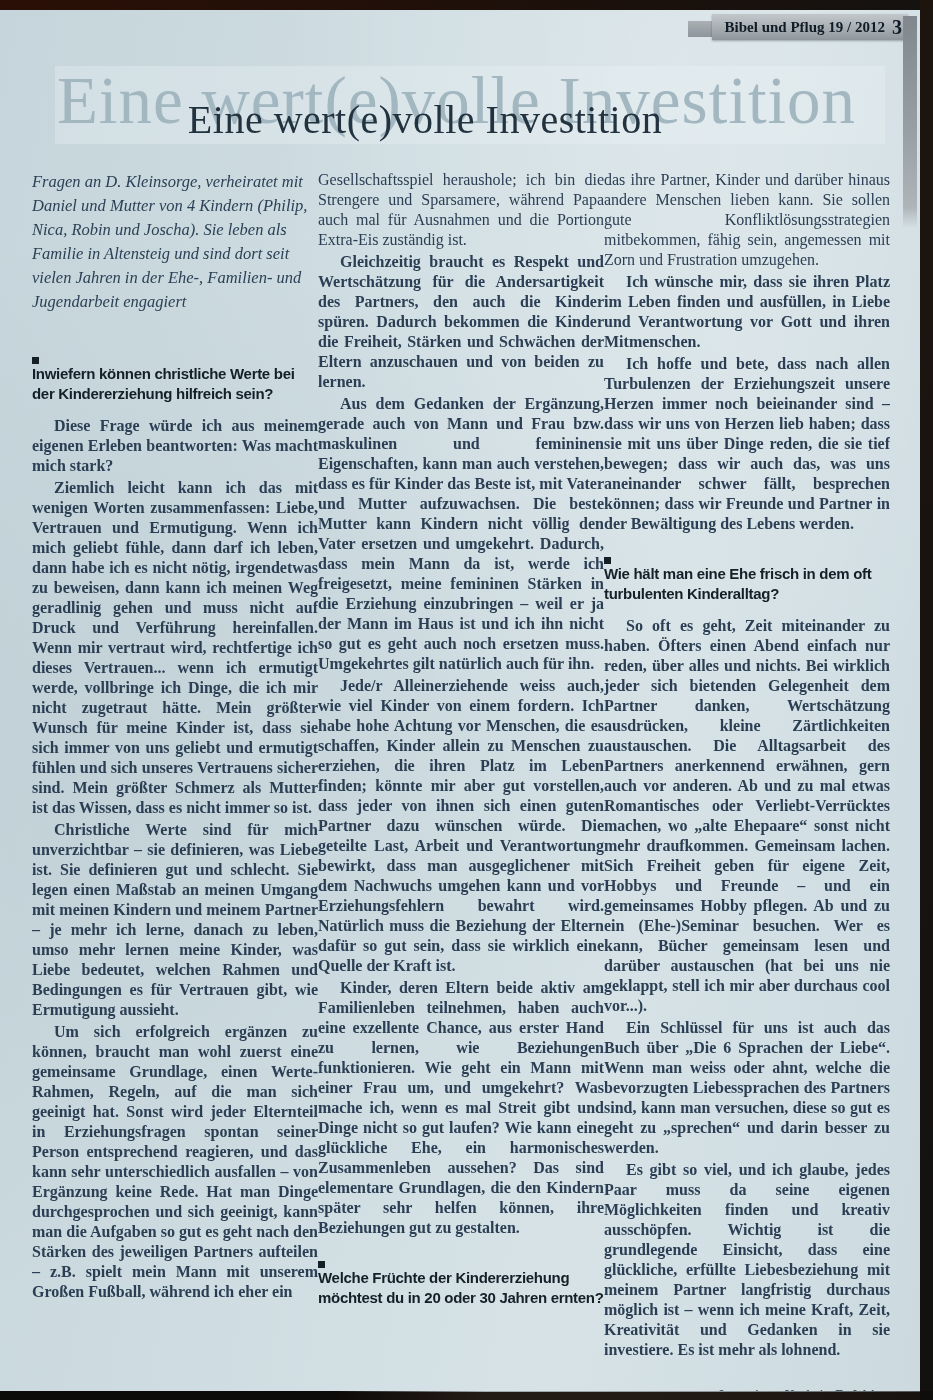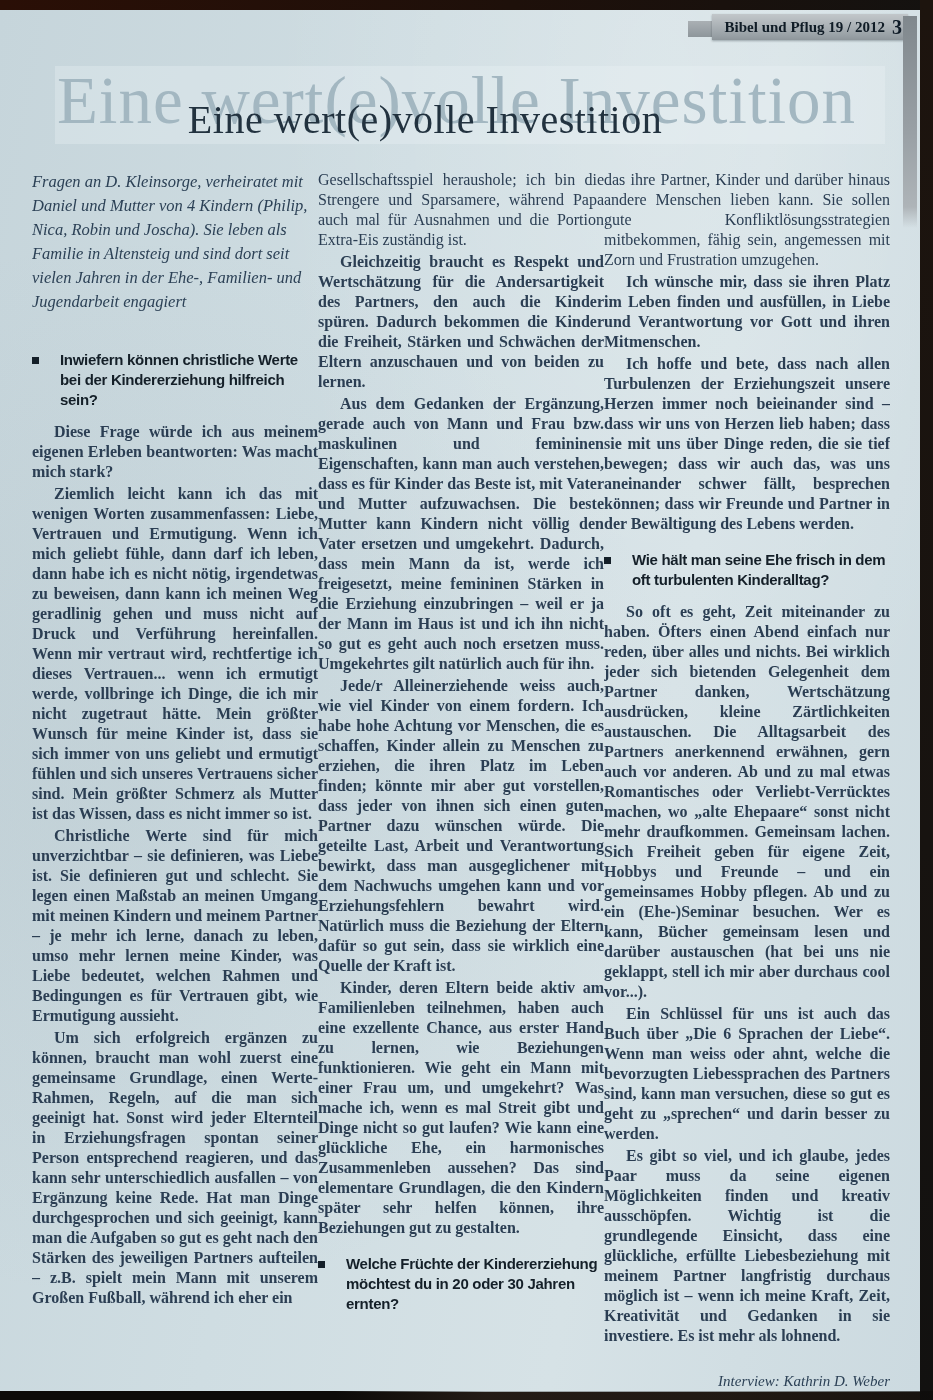--- a/index.html
+++ b/index.html
@@ -65,21 +65,21 @@
     text-align:justify; overflow:hidden; }
 
   .intro { font-style:italic; font-size:16.5px; line-height:24px; text-align:left;
     color:#2c4156; margin:0 0 36px 0; }
 
   .para { margin:0 0 2px 0; }
   .para.indent { text-indent:22px;font-weight:bold; }
 
   .question { display:flex; margin:16px 0 12px 0; text-align:left;
     font-family:"Liberation Sans", sans-serif; font-weight:bold;
-    font-size:15px; line-height:20px; letter-spacing:-0.3px; color:#141f28; }
+    font-size:15px; line-height:20px; letter-spacing:-0.3px; color:#141f28;flex-direction:column; }
   .q-bullet { flex:none; width:28px; padding-top:7px; }
   .q-bullet::before { content:""; display:block; width:7px; height:7px; background:#141f28; }
   .q-text { flex:1; }
 
   .credit { margin-top:26px; text-align:right; font-style:italic;
     font-size:15px; line-height:19px; color:#2c4156; }
 </style>
 </head>
 <body>
 
@@ -120,21 +120,21 @@
           <span class="q-bullet"></span>
           <span class="q-text">Welche Früchte der Kindererziehung möchtest du in 20 oder 30 Jahren ernten?</span>
         </div>
       </div>
     <div class="column">
         <p class="para">das ihre Partner, Kinder und darüber hinaus andere Menschen lieben kann. Sie sollen gute Konfliktlösungsstrategien mitbekommen, fähig sein, angemessen mit Zorn und Frustration umzugehen.</p>
         <p class="para indent">Ich wünsche mir, dass sie ihren Platz im Leben finden und ausfüllen, in Liebe und Verantwortung vor Gott und ihren Mitmenschen.</p>
         <p class="para indent">Ich hoffe und bete, dass nach allen Turbulenzen der Erziehungszeit unsere Herzen immer noch beieinander sind – dass wir uns von Herzen lieb haben; dass sie mit uns über Dinge reden, die sie tief bewegen; dass wir auch das, was uns aneinander schwer fällt, besprechen können; dass wir Freunde und Partner in der Bewältigung des Lebens werden.</p>
         <div class="question">
           <span class="q-bullet"></span>
-          <span class="q-text">Wie hält man seine Ehe frisch in dem oft turbulenten Kinderalltag?</span>
+          <span class="q-text">Wie hält man eine Ehe frisch in dem oft turbulenten Kinderalltag?</span>
         </div>
         <p class="para indent">So oft es geht, Zeit miteinander zu haben. Öfters einen Abend einfach nur reden, über alles und nichts. Bei wirklich jeder sich bietenden Gelegenheit dem Partner danken, Wertschätzung ausdrücken, kleine Zärtlichkeiten austauschen. Die Alltagsarbeit des Partners anerkennend erwähnen, gern auch vor anderen. Ab und zu mal etwas Romantisches oder Verliebt-Verrücktes machen, wo „alte Ehepaare“ sonst nicht mehr draufkommen. Gemeinsam lachen. Sich Freiheit geben für eigene Zeit, Hobbys und Freunde – und ein gemeinsames Hobby pflegen. Ab und zu ein (Ehe-)Seminar besuchen. Wer es kann, Bücher gemeinsam lesen und darüber austauschen (hat bei uns nie geklappt, stell ich mir aber durchaus cool vor...).</p>
         <p class="para indent">Ein Schlüssel für uns ist auch das Buch über „Die 6 Sprachen der Liebe“. Wenn man weiss oder ahnt, welche die bevorzugten Liebessprachen des Partners sind, kann man versuchen, diese so gut es geht zu „sprechen“ und darin besser zu werden.</p>
         <p class="para indent">Es gibt so viel, und ich glaube, jedes Paar muss da seine eigenen Möglichkeiten finden und kreativ ausschöpfen. Wichtig ist die grundlegende Einsicht, dass eine glückliche, erfüllte Liebesbeziehung mit meinem Partner langfristig durchaus möglich ist – wenn ich meine Kraft, Zeit, Kreativität und Gedanken in sie investiere. Es ist mehr als lohnend.</p>
         <div class="credit">
           <div>Interview: Kathrin D. Weber</div>
           <div>Aus: Stimme des Glaubens</div>
         </div>
       </div>
   </div>

